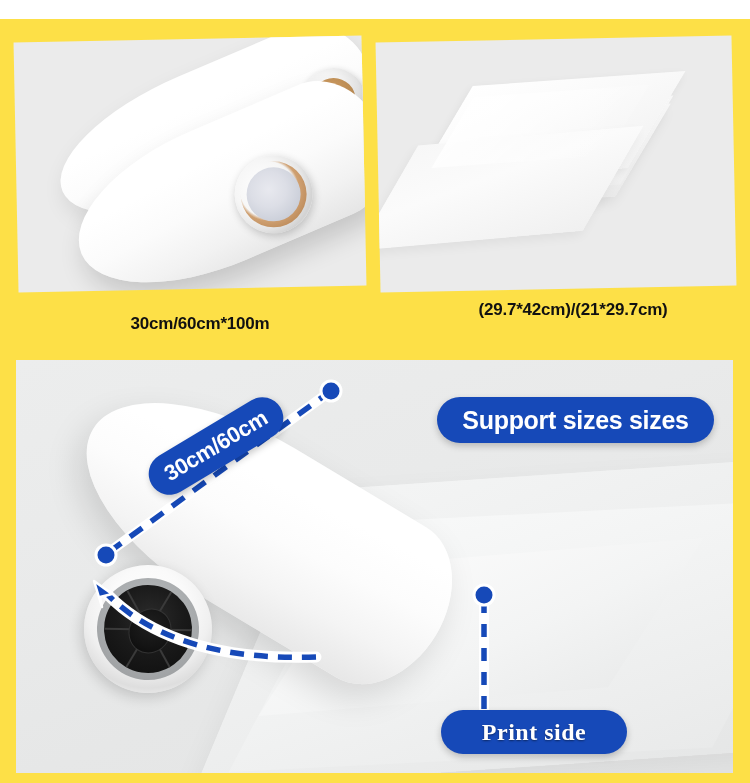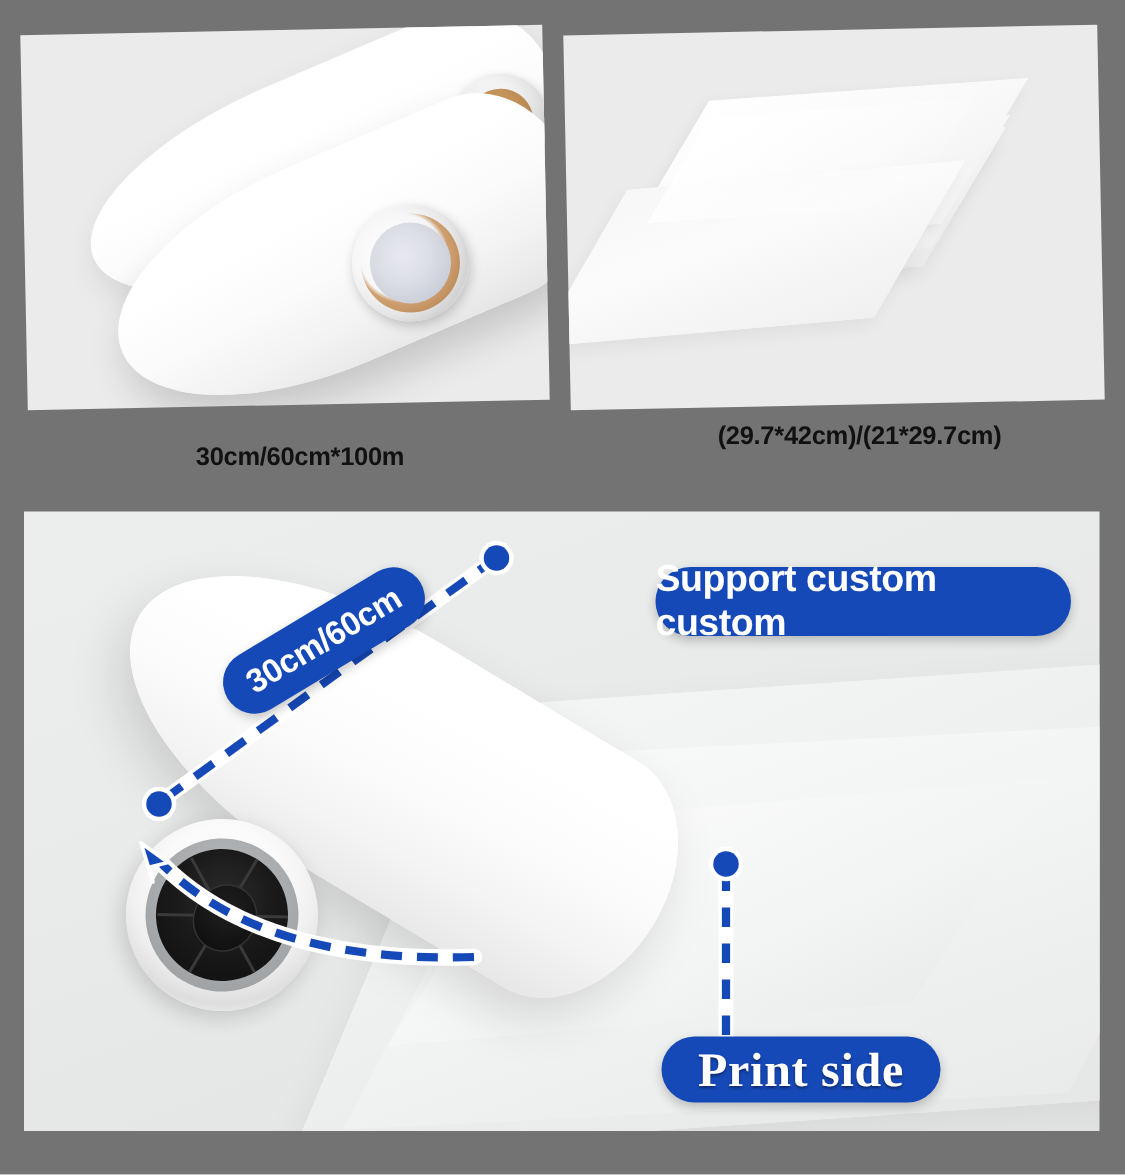--- a/index.html
+++ b/index.html
@@ -1,21 +1,21 @@
 <!DOCTYPE html>
 <html><head>
 <meta charset="utf-8">
 <style>
   html,body{margin:0;padding:0;background:#ffffff;}
   body{
     width:750px;height:783px;position:relative;overflow:hidden;
     font-family:"Liberation Sans", sans-serif;
     -webkit-font-smoothing:antialiased;
   }
-  .stage{position:absolute;inset:0;background:#737373;}
+  .stage{position:absolute;inset:0;background:#fde047;margin-top:19px;}
 
   
   .panel{position:absolute;background:#ebebeb;overflow:hidden;}
   #panel-rolls{
     left:16px;top:20px;width:348px;height:250px;
     transform:rotate(-1.15deg);transform-origin:50% 50%;
   }
   #panel-sheets{
     left:378px;top:20px;width:356px;height:250px;
     transform:rotate(-1.15deg);transform-origin:50% 50%;
@@ -187,21 +187,21 @@
     left:437px;top:378px;width:277px;height:46px;
     font-size:25px;font-weight:bold;letter-spacing:-.3px;
   }
   #badge-size{
     left:141px;top:406px;width:150px;height:42px;
     font-size:22px;font-weight:bold;letter-spacing:-.3px;
     transform:rotate(-31deg);transform-origin:50% 50%;
   }
   #badge-print{
     left:441px;top:691px;width:186px;height:44px;
-    font-size:32px;font-weight:bold;letter-spacing:.5px;
+    font-size:24px;font-weight:bold;letter-spacing:.5px;
     font-family:"Liberation Serif", serif;
     text-shadow:0 1px 2px rgba(0,0,0,.45);
   }
 </style>
 </head>
 <body>
 
 <div class="stage">
 
   <div class="panel" id="panel-rolls">
@@ -270,21 +270,21 @@
       <g>
         <line x1="468" y1="238" x2="468" y2="355" stroke="#ffffff" stroke-width="10" stroke-linecap="round"></line>
         <line x1="468" y1="240" x2="468" y2="352" stroke="#1649b8" stroke-width="5.5" stroke-dasharray="13 11" stroke-linecap="butt"></line>
         <circle cx="468" cy="235" r="11.5" fill="#ffffff"></circle>
         <circle cx="468" cy="235" r="8.5" fill="#1649b8"></circle>
       </g>
     </svg>
   </div>
 
   <div class="badge" id="badge-custom">
-    <span>Support custom custom</span>
+    <span>Support sizes sizes</span>
   </div>
 
   <div class="badge" id="badge-size">
     <span>30cm/60cm</span>
   </div>
 
   <div class="badge" id="badge-print">
     <span>Print side</span>
   </div>
 

